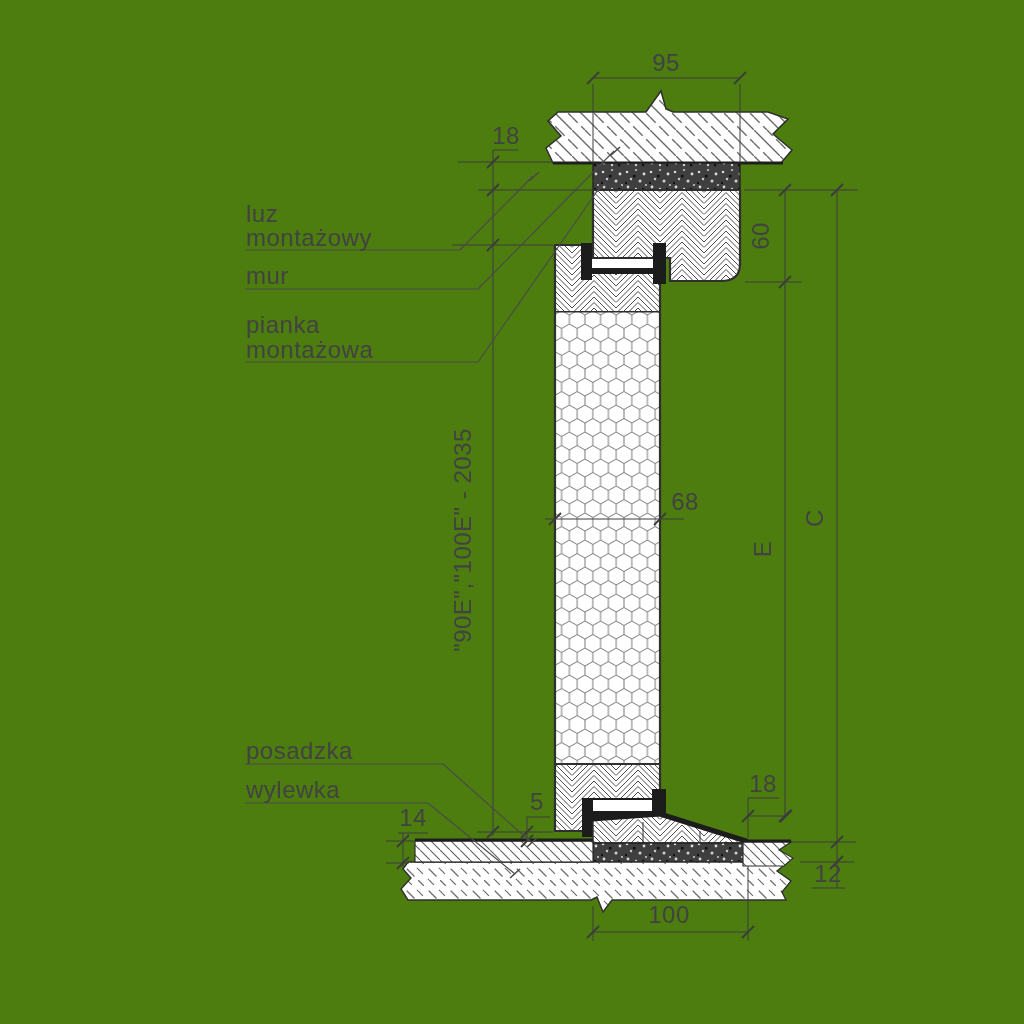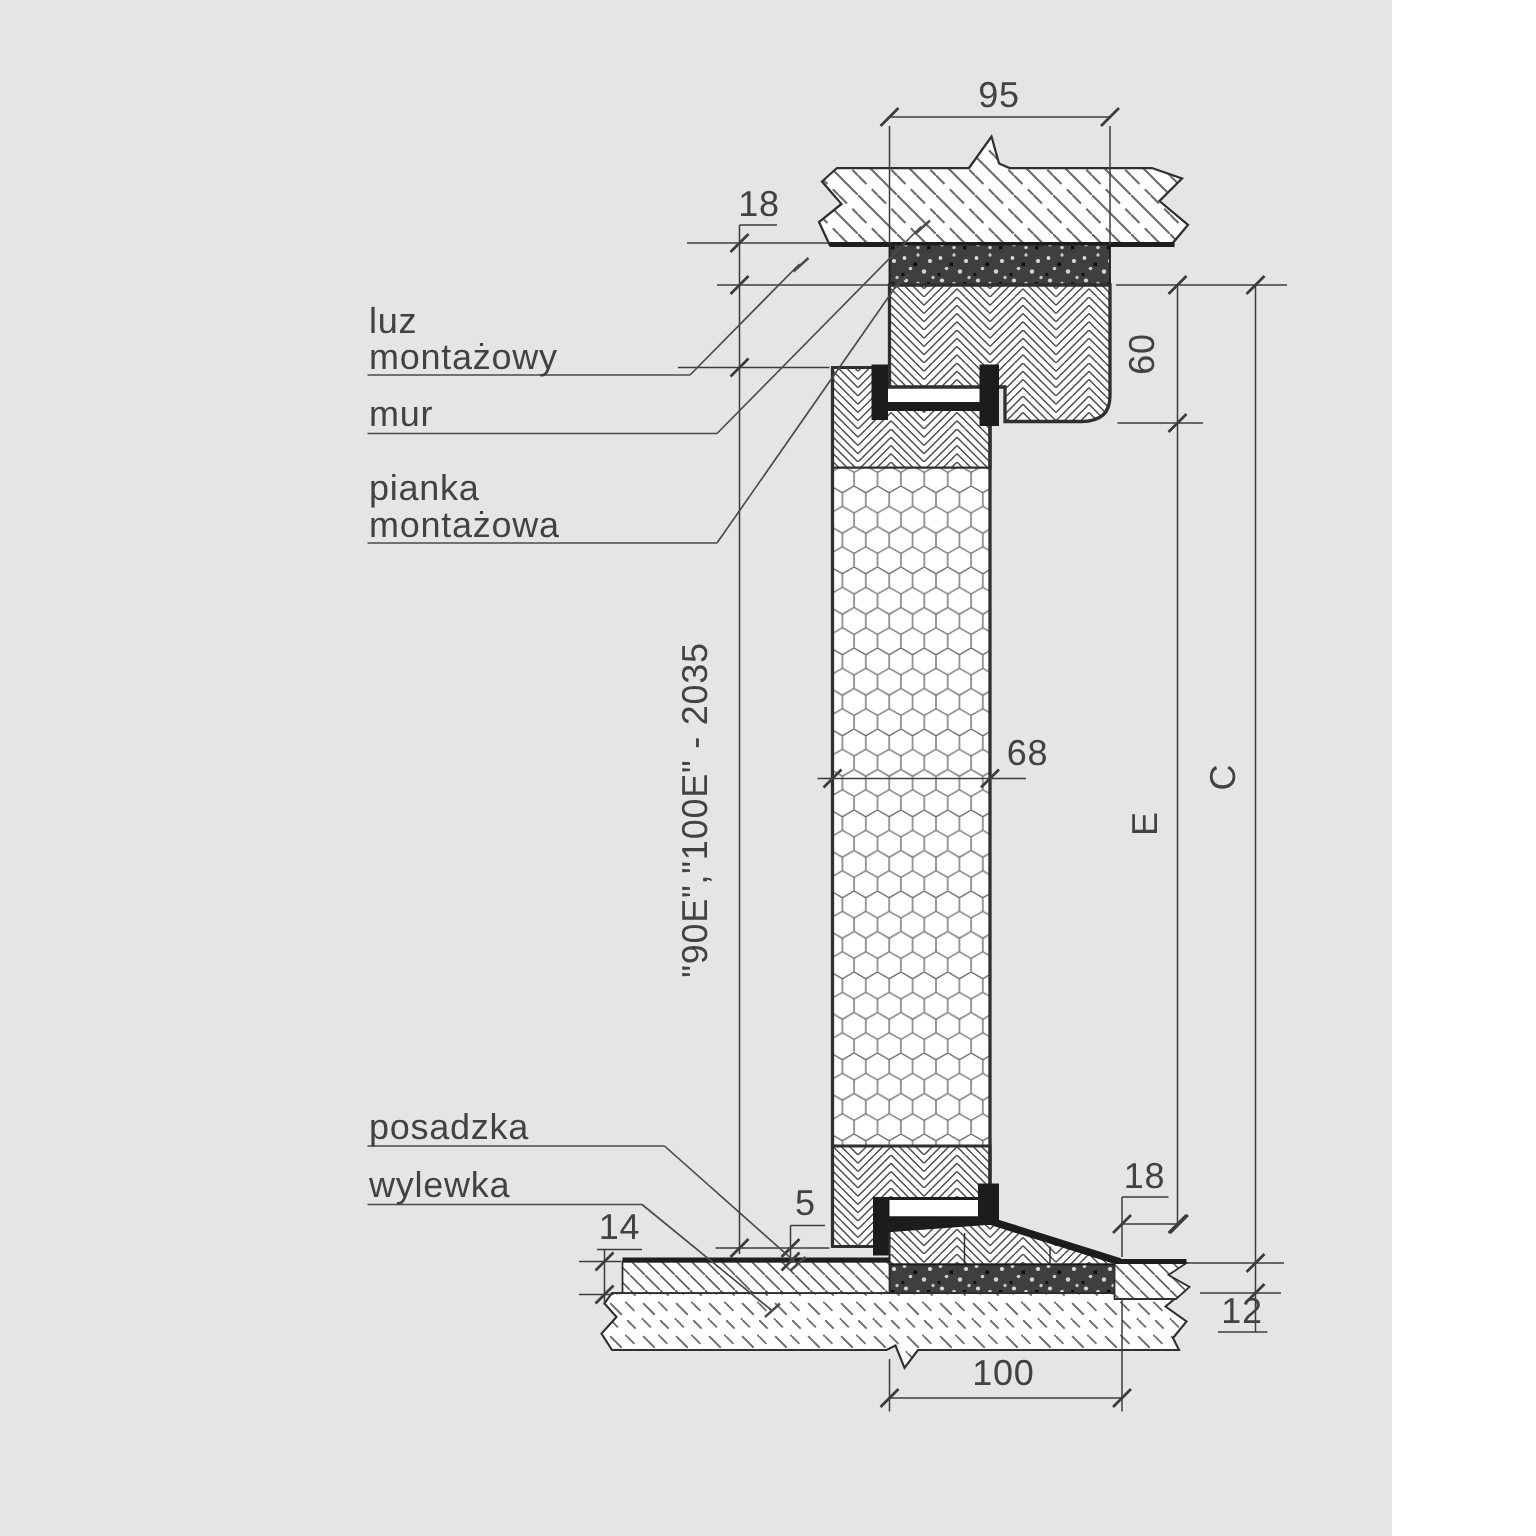--- a/index.html
+++ b/index.html
@@ -1,16 +1,16 @@
 <!DOCTYPE html>
 <html><head>
 <meta charset="utf-8">
 <style>
   html,body{margin:0;padding:0;background:#ffffff;}
-  #stage{position:relative;width:928px;height:1024px;background:#e5e5e5;overflow:hidden;}
+  #stage{position:relative;width:1024px;height:1024px;background:#4d7c0f;overflow:hidden;}
   svg text{font-family:"Liberation Sans", sans-serif;fill:#424242;}
   .dimtxt{font-size:24px;letter-spacing:0.5px;}
   .lbltxt{font-size:24px;letter-spacing:0.5px;}
 </style>
 </head>
 <body>
 
 <div id="stage">
 <svg width="1024" height="1024" viewBox="0 0 1024 1024">
   <defs>

